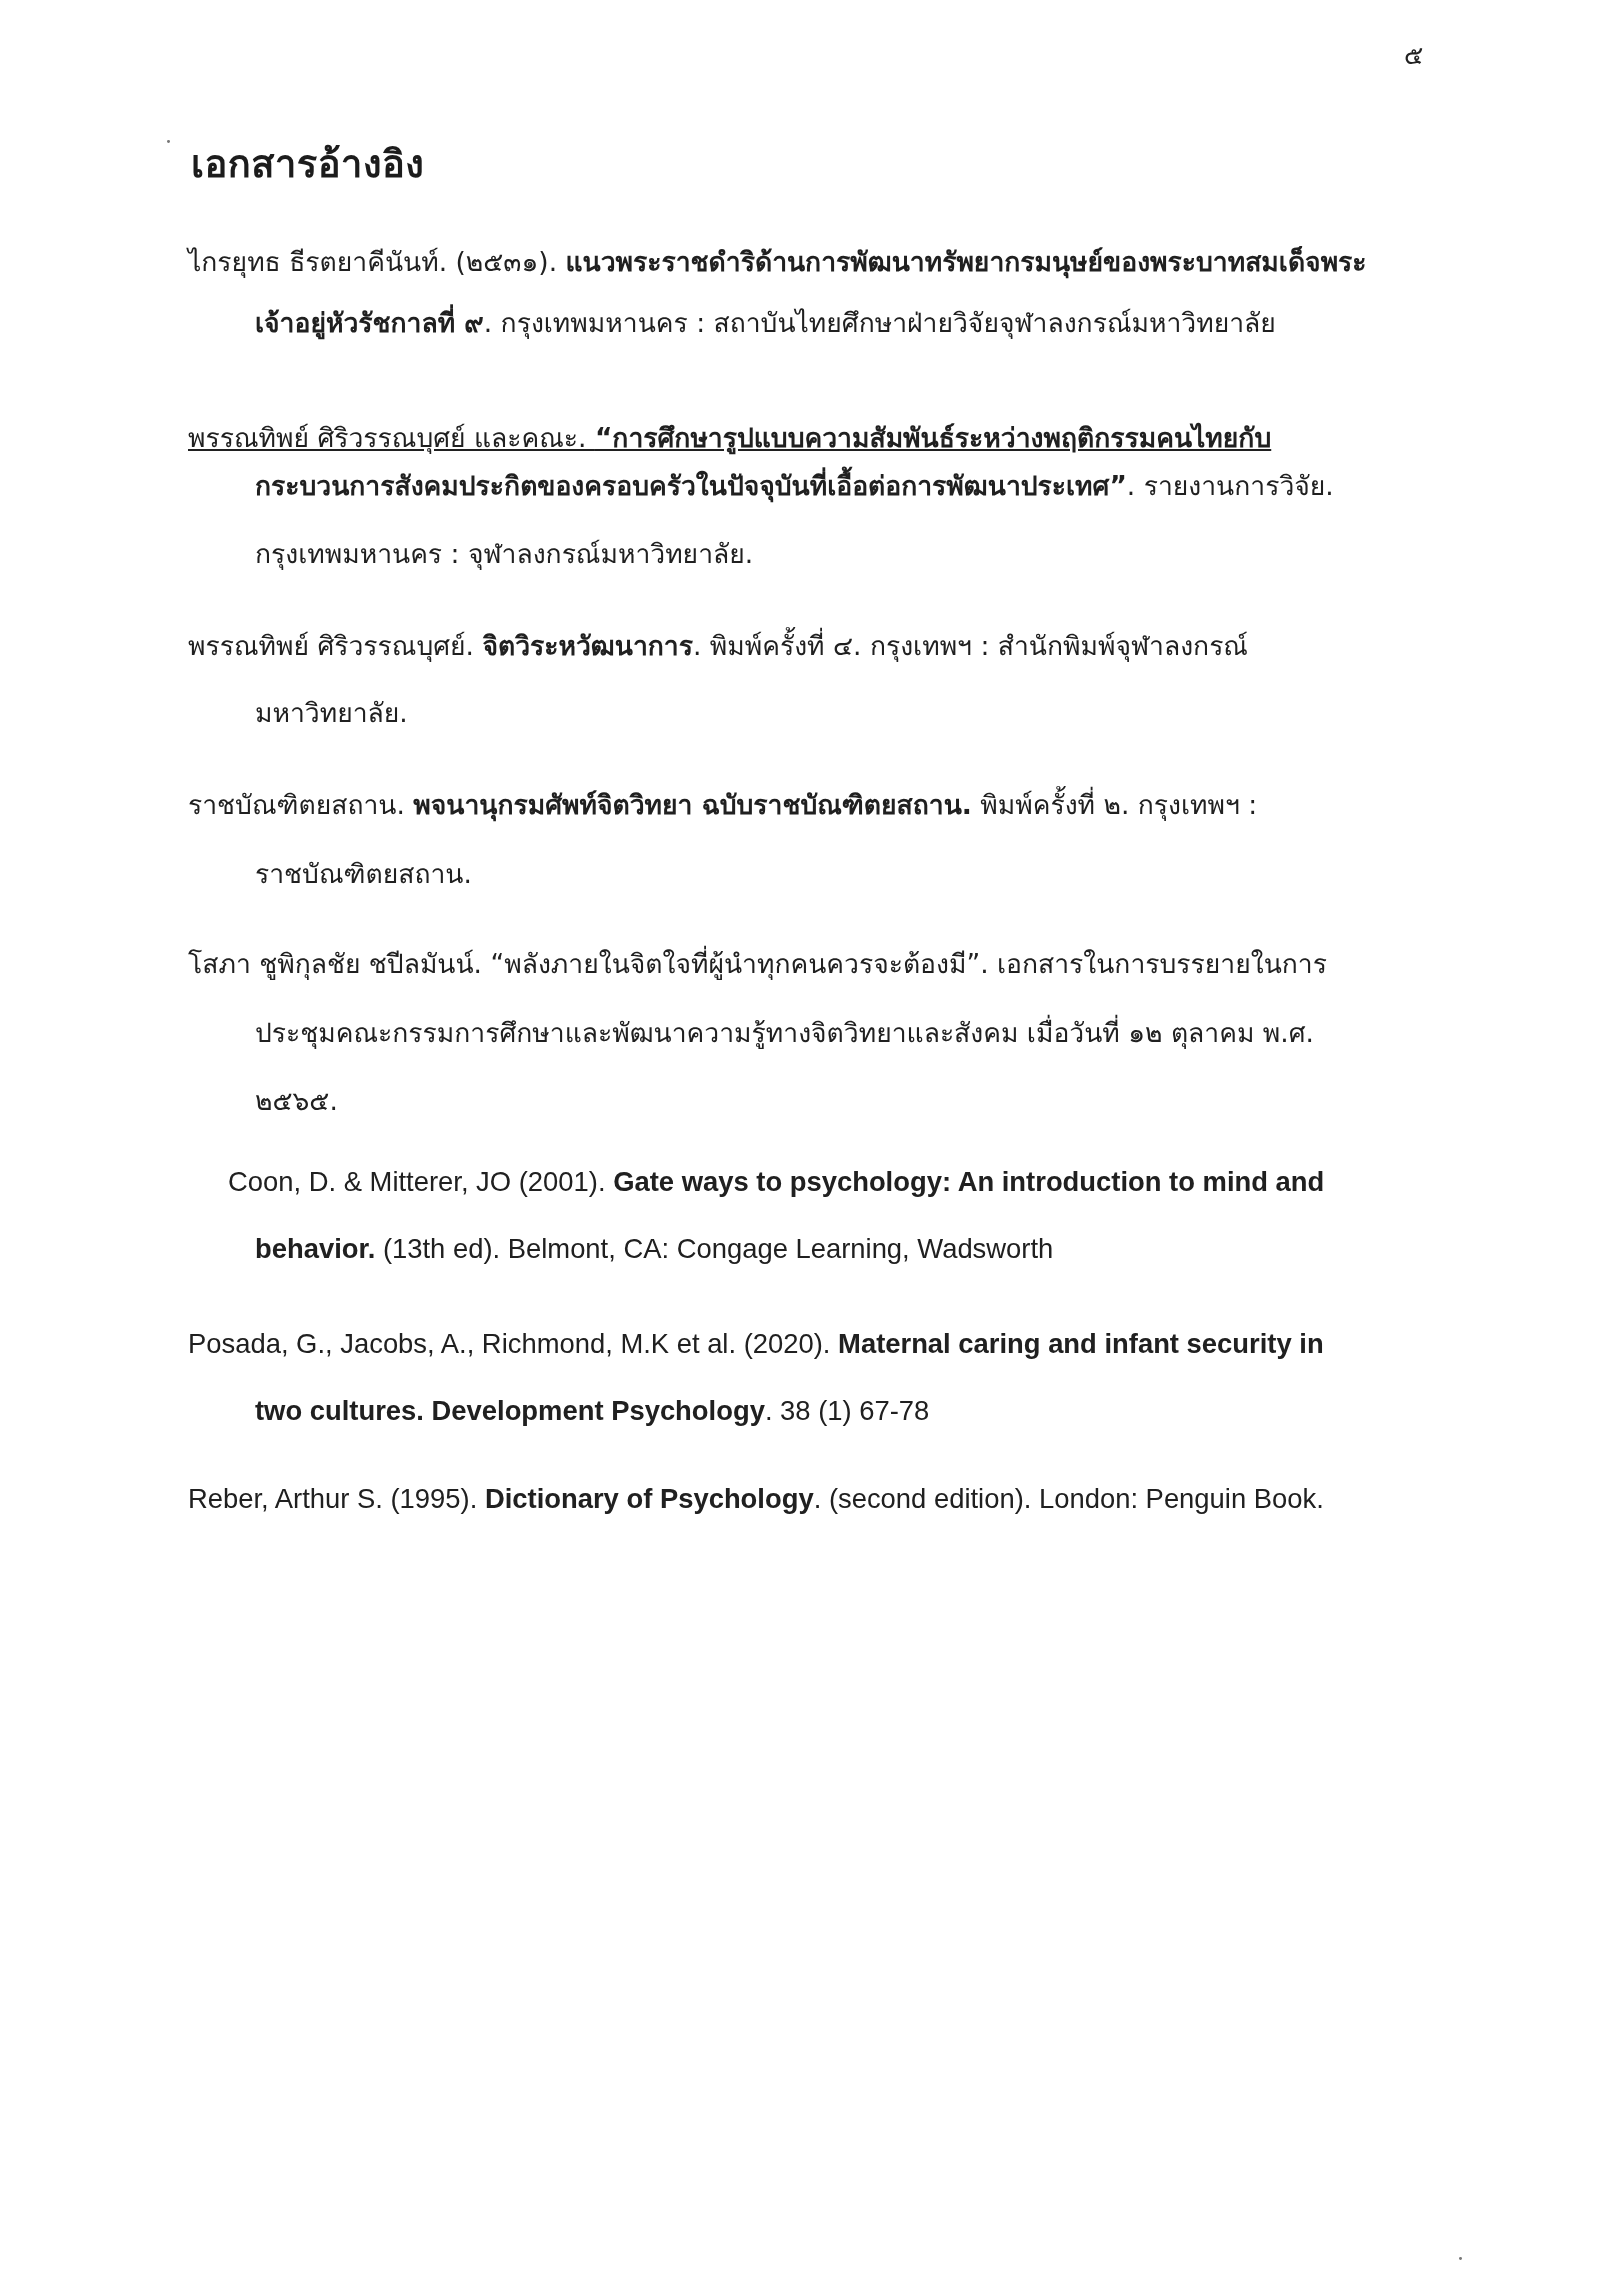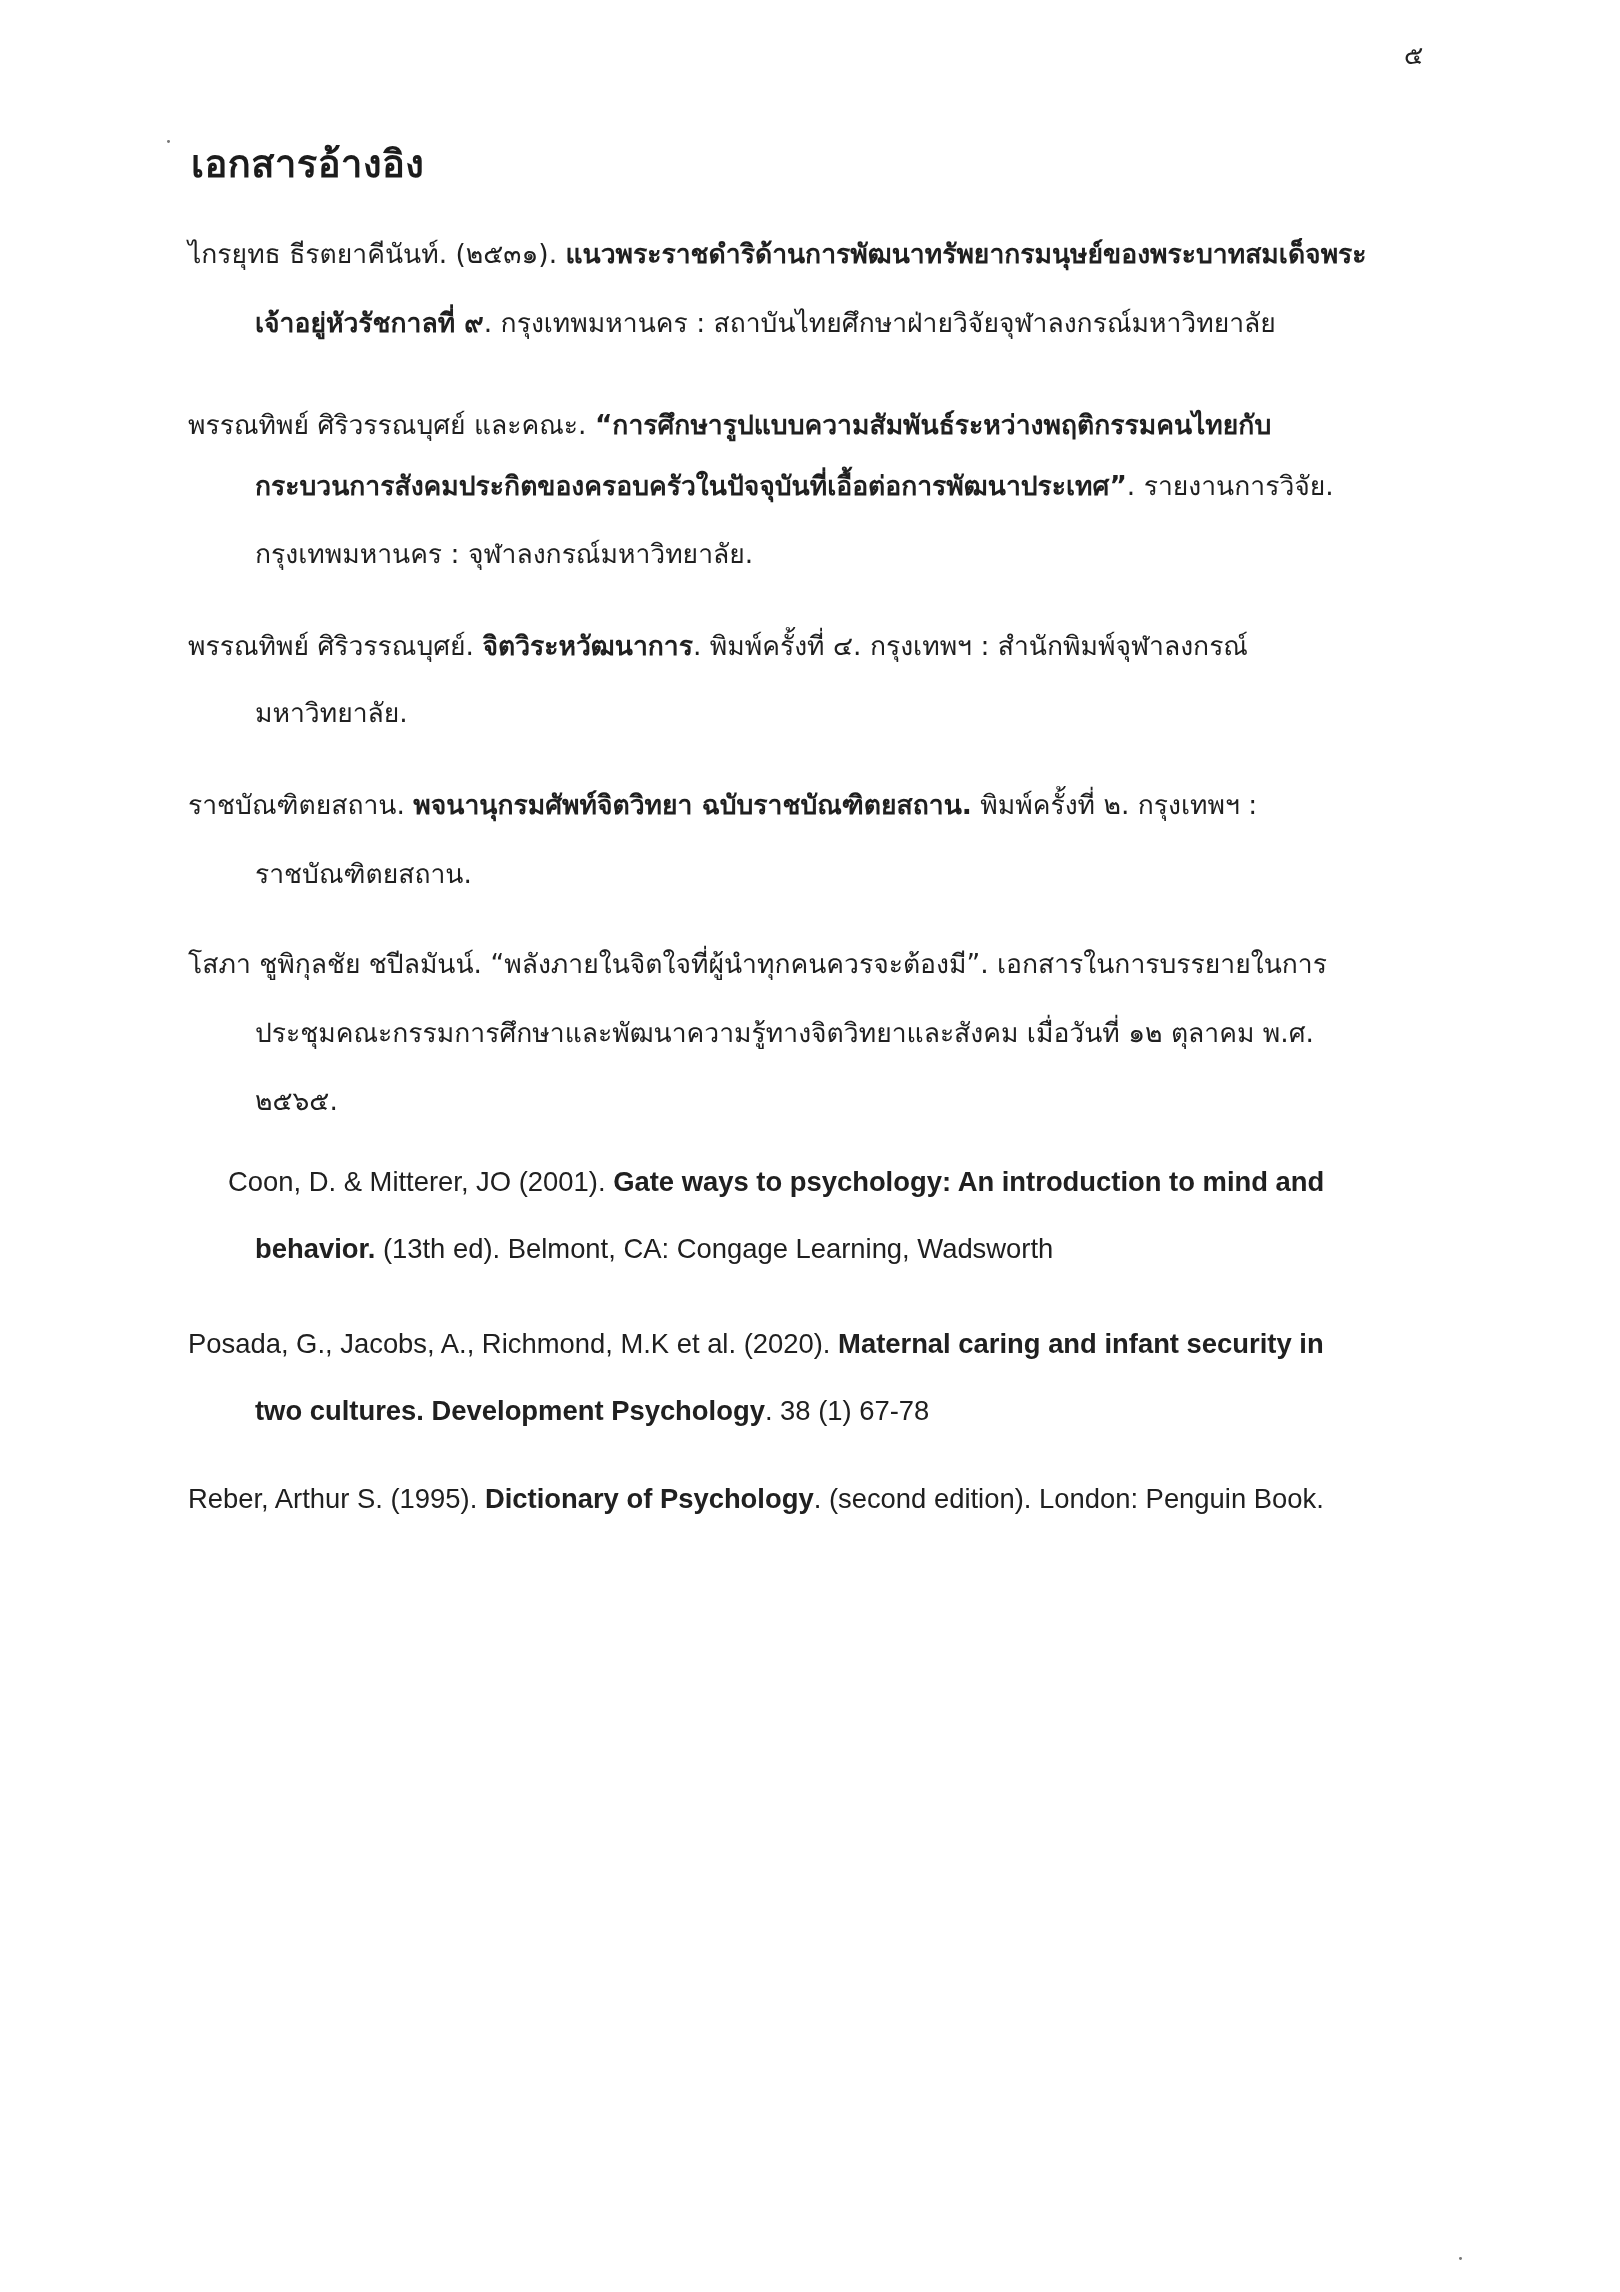--- a/index.html
+++ b/index.html
@@ -80,34 +80,34 @@
 <div>
 
   <div class="page-number">๕</div>
 
   <div class="heading">เอกสารอ้างอิง</div>
 
   <div class="refs">
 
     <div class="ref" style="top:233px;">
       <div class="line">
-        <span class="txt" style="top:0;text-align:right;">
+        <span class="txt" style="top:8px;text-align:right;">
           <span>ไกรยุทธ ธีรตยาคีนันท์. (๒๕๓๑). </span><span class="b">แนวพระราชดำริด้านการพัฒนาทรัพยากรมนุษย์ของพระบาทสมเด็จพระ</span>
         </span>
       </div>
       <div class="line indent">
         <span class="txt" style="top:69px;">
           <span class="b">เจ้าอยู่หัวรัชกาลที่ ๙</span><span>. กรุงเทพมหานคร : สถาบันไทยศึกษาฝ่ายวิจัยจุฬาลงกรณ์มหาวิทยาลัย</span>
         </span>
       </div>
     </div>
 
     <div class="ref" style="top:400px;">
       <div class="line">
-        <span class="txt" style="top:4px;">
+        <span class="txt" style="top:17px;text-decoration:underline;">
           <span>พรรณทิพย์ ศิริวรรณบุศย์ และคณะ. </span><span class="b">“การศึกษารูปแบบความสัมพันธ์ระหว่างพฤติกรรมคนไทยกับ</span>
         </span>
       </div>
       <div class="line indent">
         <span class="txt" style="top:65px;text-align:center;">
           <span class="b">กระบวนการสังคมประกิตของครอบครัวในปัจจุบันที่เอื้อต่อการพัฒนาประเทศ”</span><span>. รายงานการวิจัย.</span>
         </span>
       </div>
       <div class="line indent">
         <span class="txt" style="top:133px;">

